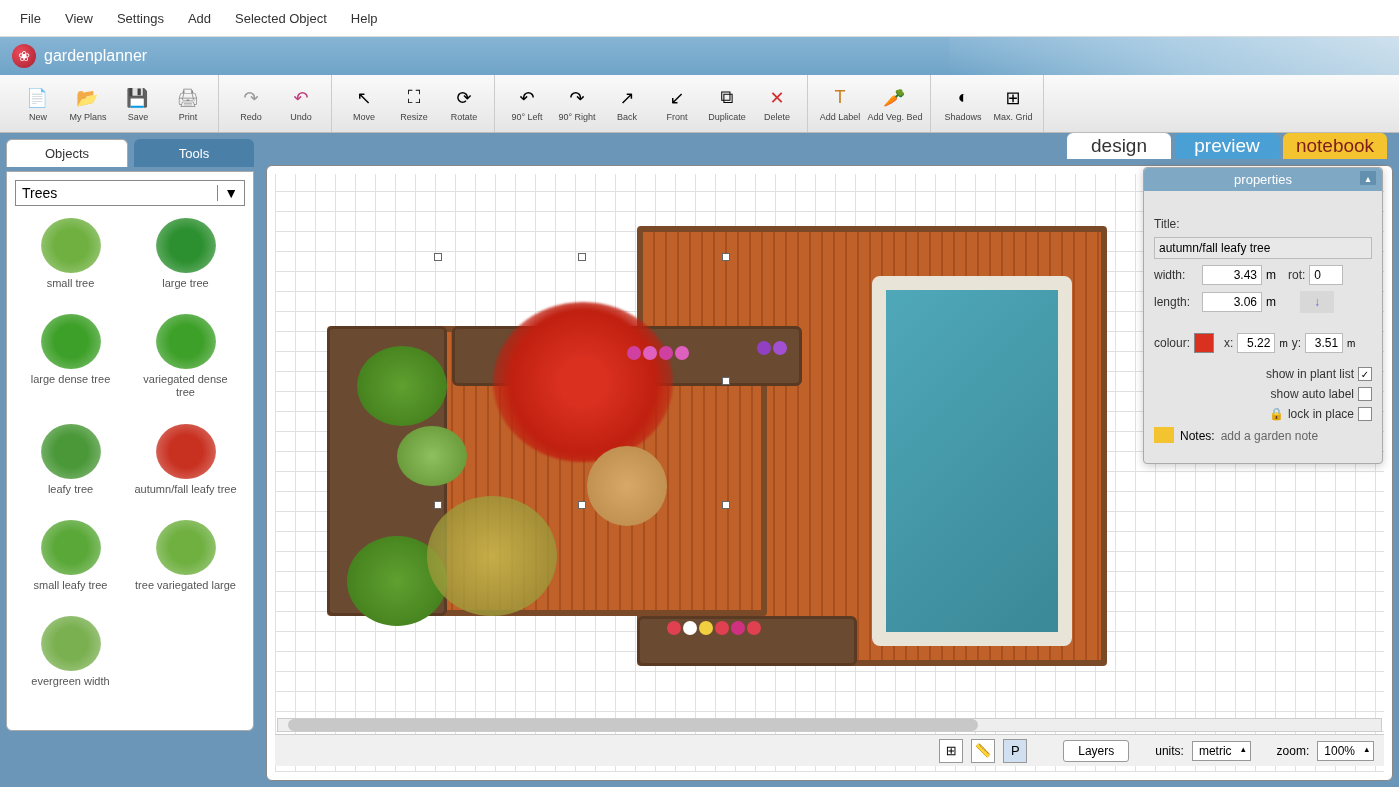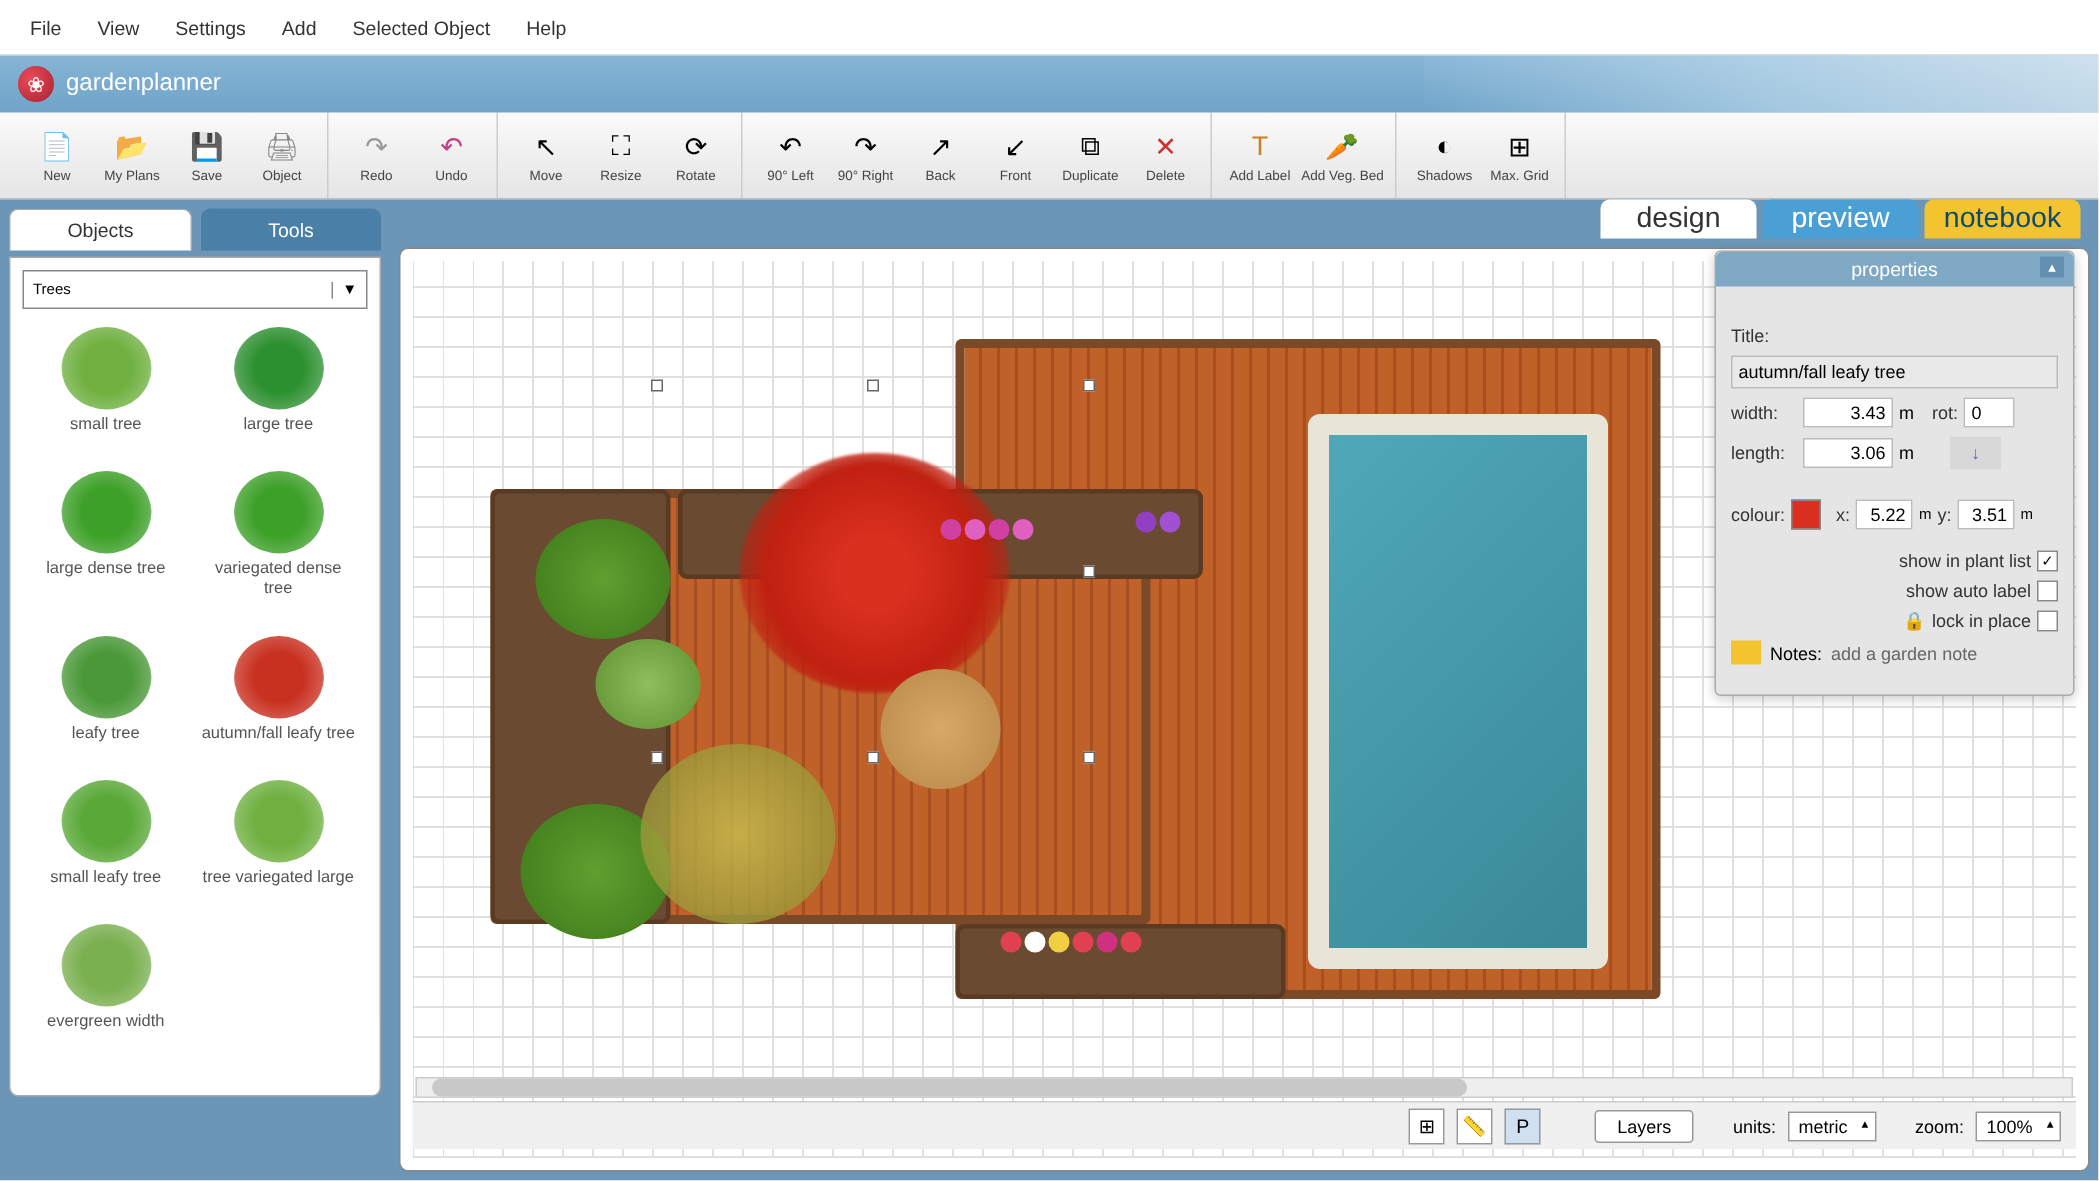--- a/index.html
+++ b/index.html
@@ -24,33 +24,33 @@
 
 .main { display: flex; height: calc(787px - 37px - 38px - 58px); background: #6b96b8; }
 
 
 .left-panel { width: 260px; padding: 6px; }
 .left-tabs { display: flex; gap: 6px; margin-bottom: 4px; }
 .left-tab { flex: 1; height: 28px; display: flex; align-items: center; justify-content: center; border-radius: 6px 6px 0 0; font-size: 13px; cursor: pointer; }
 .left-tab.active { background: #fff; color: #333; border: 1px solid #aaa; border-bottom: none; }
 .left-tab.inactive { background: #4a7fa8; color: #fff; }
 .objects-panel { background: #fff; border: 1px solid #aaa; border-radius: 0 0 6px 6px; height: 560px; padding: 8px; }
-.category-select { width: 100%; height: 26px; border: 1px solid #888; background: #fff; padding: 0 6px; font-size: 10px; display: flex; align-items: center; justify-content: space-between; margin-bottom: 8px; }
+.category-select { width: 100%; height: 26px; border: 1px solid #888; background: #fff; padding: 0 6px; font-size: 14px; display: flex; align-items: center; justify-content: space-between; margin-bottom: 8px; }
 .object-grid { display: grid; grid-template-columns: 1fr 1fr; gap: 4px; height: 490px; overflow-y: auto; padding-right: 4px; }
 .obj-item { display: flex; flex-direction: column; align-items: center; padding: 4px; cursor: pointer; }
 .obj-icon { width: 60px; height: 55px; border-radius: 50%; display: flex; align-items: center; justify-content: center; font-size: 40px; }
 .obj-label { font-size: 11px; color: #555; text-align: center; margin-top: 4px; line-height: 1.2; }
 
 
 .canvas-area { flex: 1; display: flex; flex-direction: column; padding: 6px; position: relative; }
 .view-tabs { position: absolute; right: 12px; top: 0; display: flex; gap: 4px; z-index: 10; }
 .view-tab { width: 104px; height: 26px; display: flex; align-items: center; justify-content: center; border-radius: 6px 6px 0 0; font-size: 19px; cursor: pointer; }
 .vt-design { background: #fff; color: #333; }
 .vt-preview { background: #4a9fd4; color: #fff; }
-.vt-notebook { background: #f4c430; color: #0c4a6e; }
+.vt-notebook { background: #f4c430; color: #7f1d1d; }
 
 .canvas-wrap { flex: 1; background: #fff; border: 1px solid #888; border-radius: 6px; position: relative; overflow: hidden; margin-top: 26px; }
 .grid-bg { position: absolute; inset: 8px; background-image: repeating-linear-gradient(0deg, #e0e0e0 0, #e0e0e0 1px, transparent 1px, transparent 20px), repeating-linear-gradient(90deg, #e0e0e0 0, #e0e0e0 1px, transparent 1px, transparent 20px); }
 
 
 .deck { position: absolute; left: 60px; top: 60px; width: 780px; height: 440px; }
 .deck-wood { position: absolute; background: repeating-linear-gradient(90deg, #c0612a 0, #c0612a 10px, #a84f20 10px, #a84f20 12px); border: 6px solid #7a4a28; border-radius: 4px; }
 .deck-1 { left: 0; top: 100px; width: 440px; height: 290px; }
 .deck-2 { left: 310px; top: 0; width: 470px; height: 440px; }
 .garden-bed { position: absolute; background: #6b4a32; border: 3px solid #5a3a22; border-radius: 6px; }
@@ -116,21 +116,21 @@
     <div class="tb-btn">
         <div class="tb-icon" style="color:#d4a04a">📂</div>
         <div class="tb-label">My Plans</div>
       </div>
     <div class="tb-btn">
         <div class="tb-icon" style="color:#4a90d4">💾</div>
         <div class="tb-label">Save</div>
       </div>
     <div class="tb-btn">
         <div class="tb-icon" style="color:#888">🖨</div>
-        <div class="tb-label">Object</div>
+        <div class="tb-label">Print</div>
       </div>
   </div>
   <div class="tb-group">
     <div class="tb-btn">
         <div class="tb-icon" style="color:#999">↷</div>
         <div class="tb-label">Redo</div>
       </div>
     <div class="tb-btn">
         <div class="tb-icon" style="color:#c04080">↶</div>
         <div class="tb-label">Undo</div>

